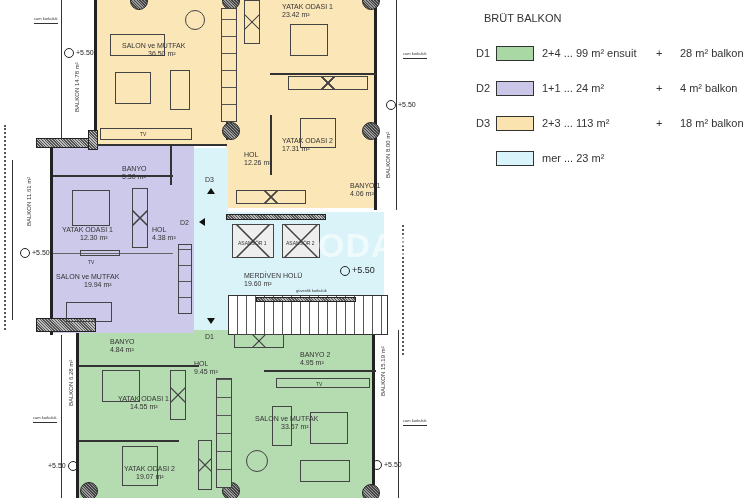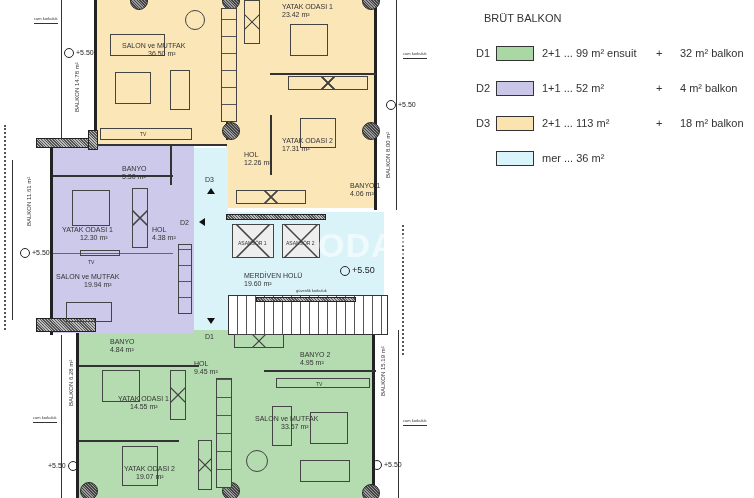--- a/index.html
+++ b/index.html
@@ -221,38 +221,38 @@
 </div>
 
 <div class="wm">ODASI</div>
 
 <div class="legend">
   <div class="legend-title">BRÜT BALKON</div>
 
   <div class="lrow" style="top:34px;">
     <span class="code">D1</span>
     <span class="sw" style="background:#a9d8a4;"></span>
-    <span class="desc">2+1 ... 99 m² ensuit</span>
+    <span class="desc">2+4 ... 99 m² ensuit</span>
     <span class="plus">+</span>
-    <span class="balk">32 m² balkon</span>
+    <span class="balk">28 m² balkon</span>
   </div>
 
   <div class="lrow" style="top:69px;">
     <span class="code">D2</span>
     <span class="sw" style="background:#c9c6e8;"></span>
-    <span class="desc">1+1 ... 52 m²</span>
+    <span class="desc">1+1 ... 24 m²</span>
     <span class="plus">+</span>
     <span class="balk">4 m² balkon</span>
   </div>
 
   <div class="lrow" style="top:104px;">
     <span class="code">D3</span>
     <span class="sw" style="background:#fbe3b0;"></span>
-    <span class="desc">2+1 ... 113 m²</span>
+    <span class="desc">2+3 ... 113 m²</span>
     <span class="plus">+</span>
     <span class="balk">18 m² balkon</span>
   </div>
 
   <div class="lrow" style="top:139px;">
     <span class="sw" style="background:#d9f4fa;"></span>
-    <span class="desc">mer ... 36 m²</span>
+    <span class="desc">mer ... 23 m²</span>
   </div>
 </div>
 
 </body></html>

